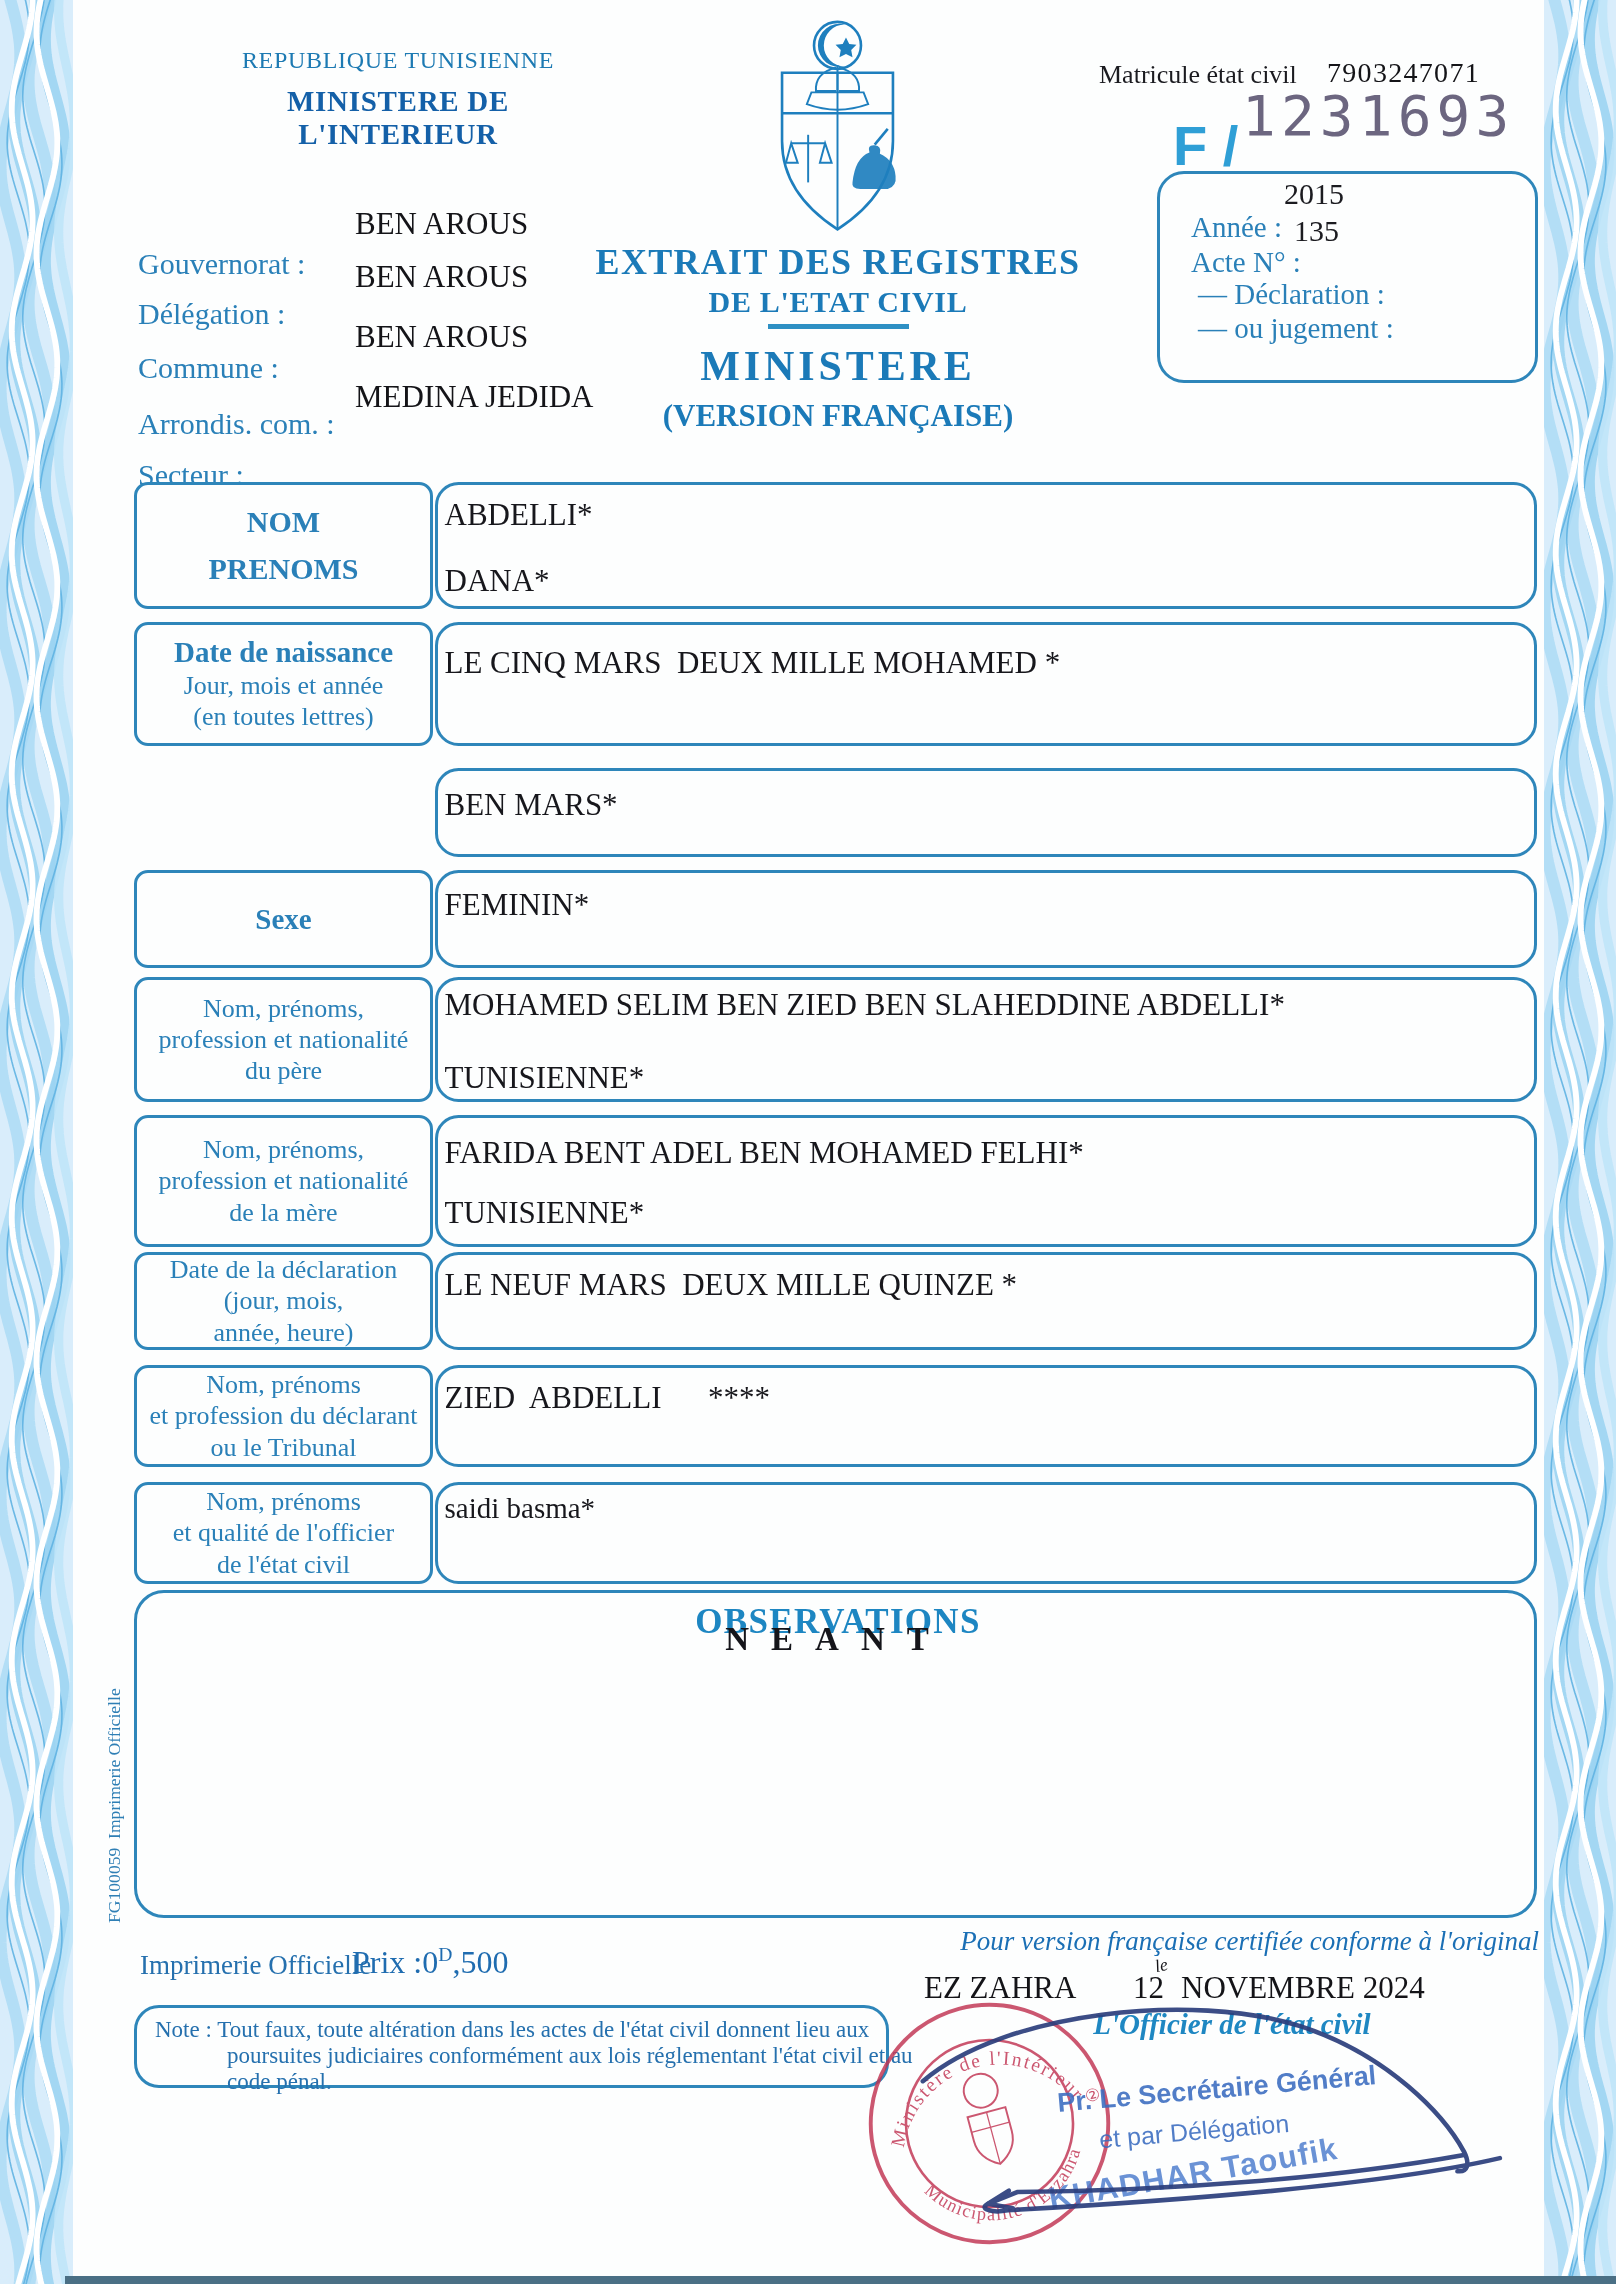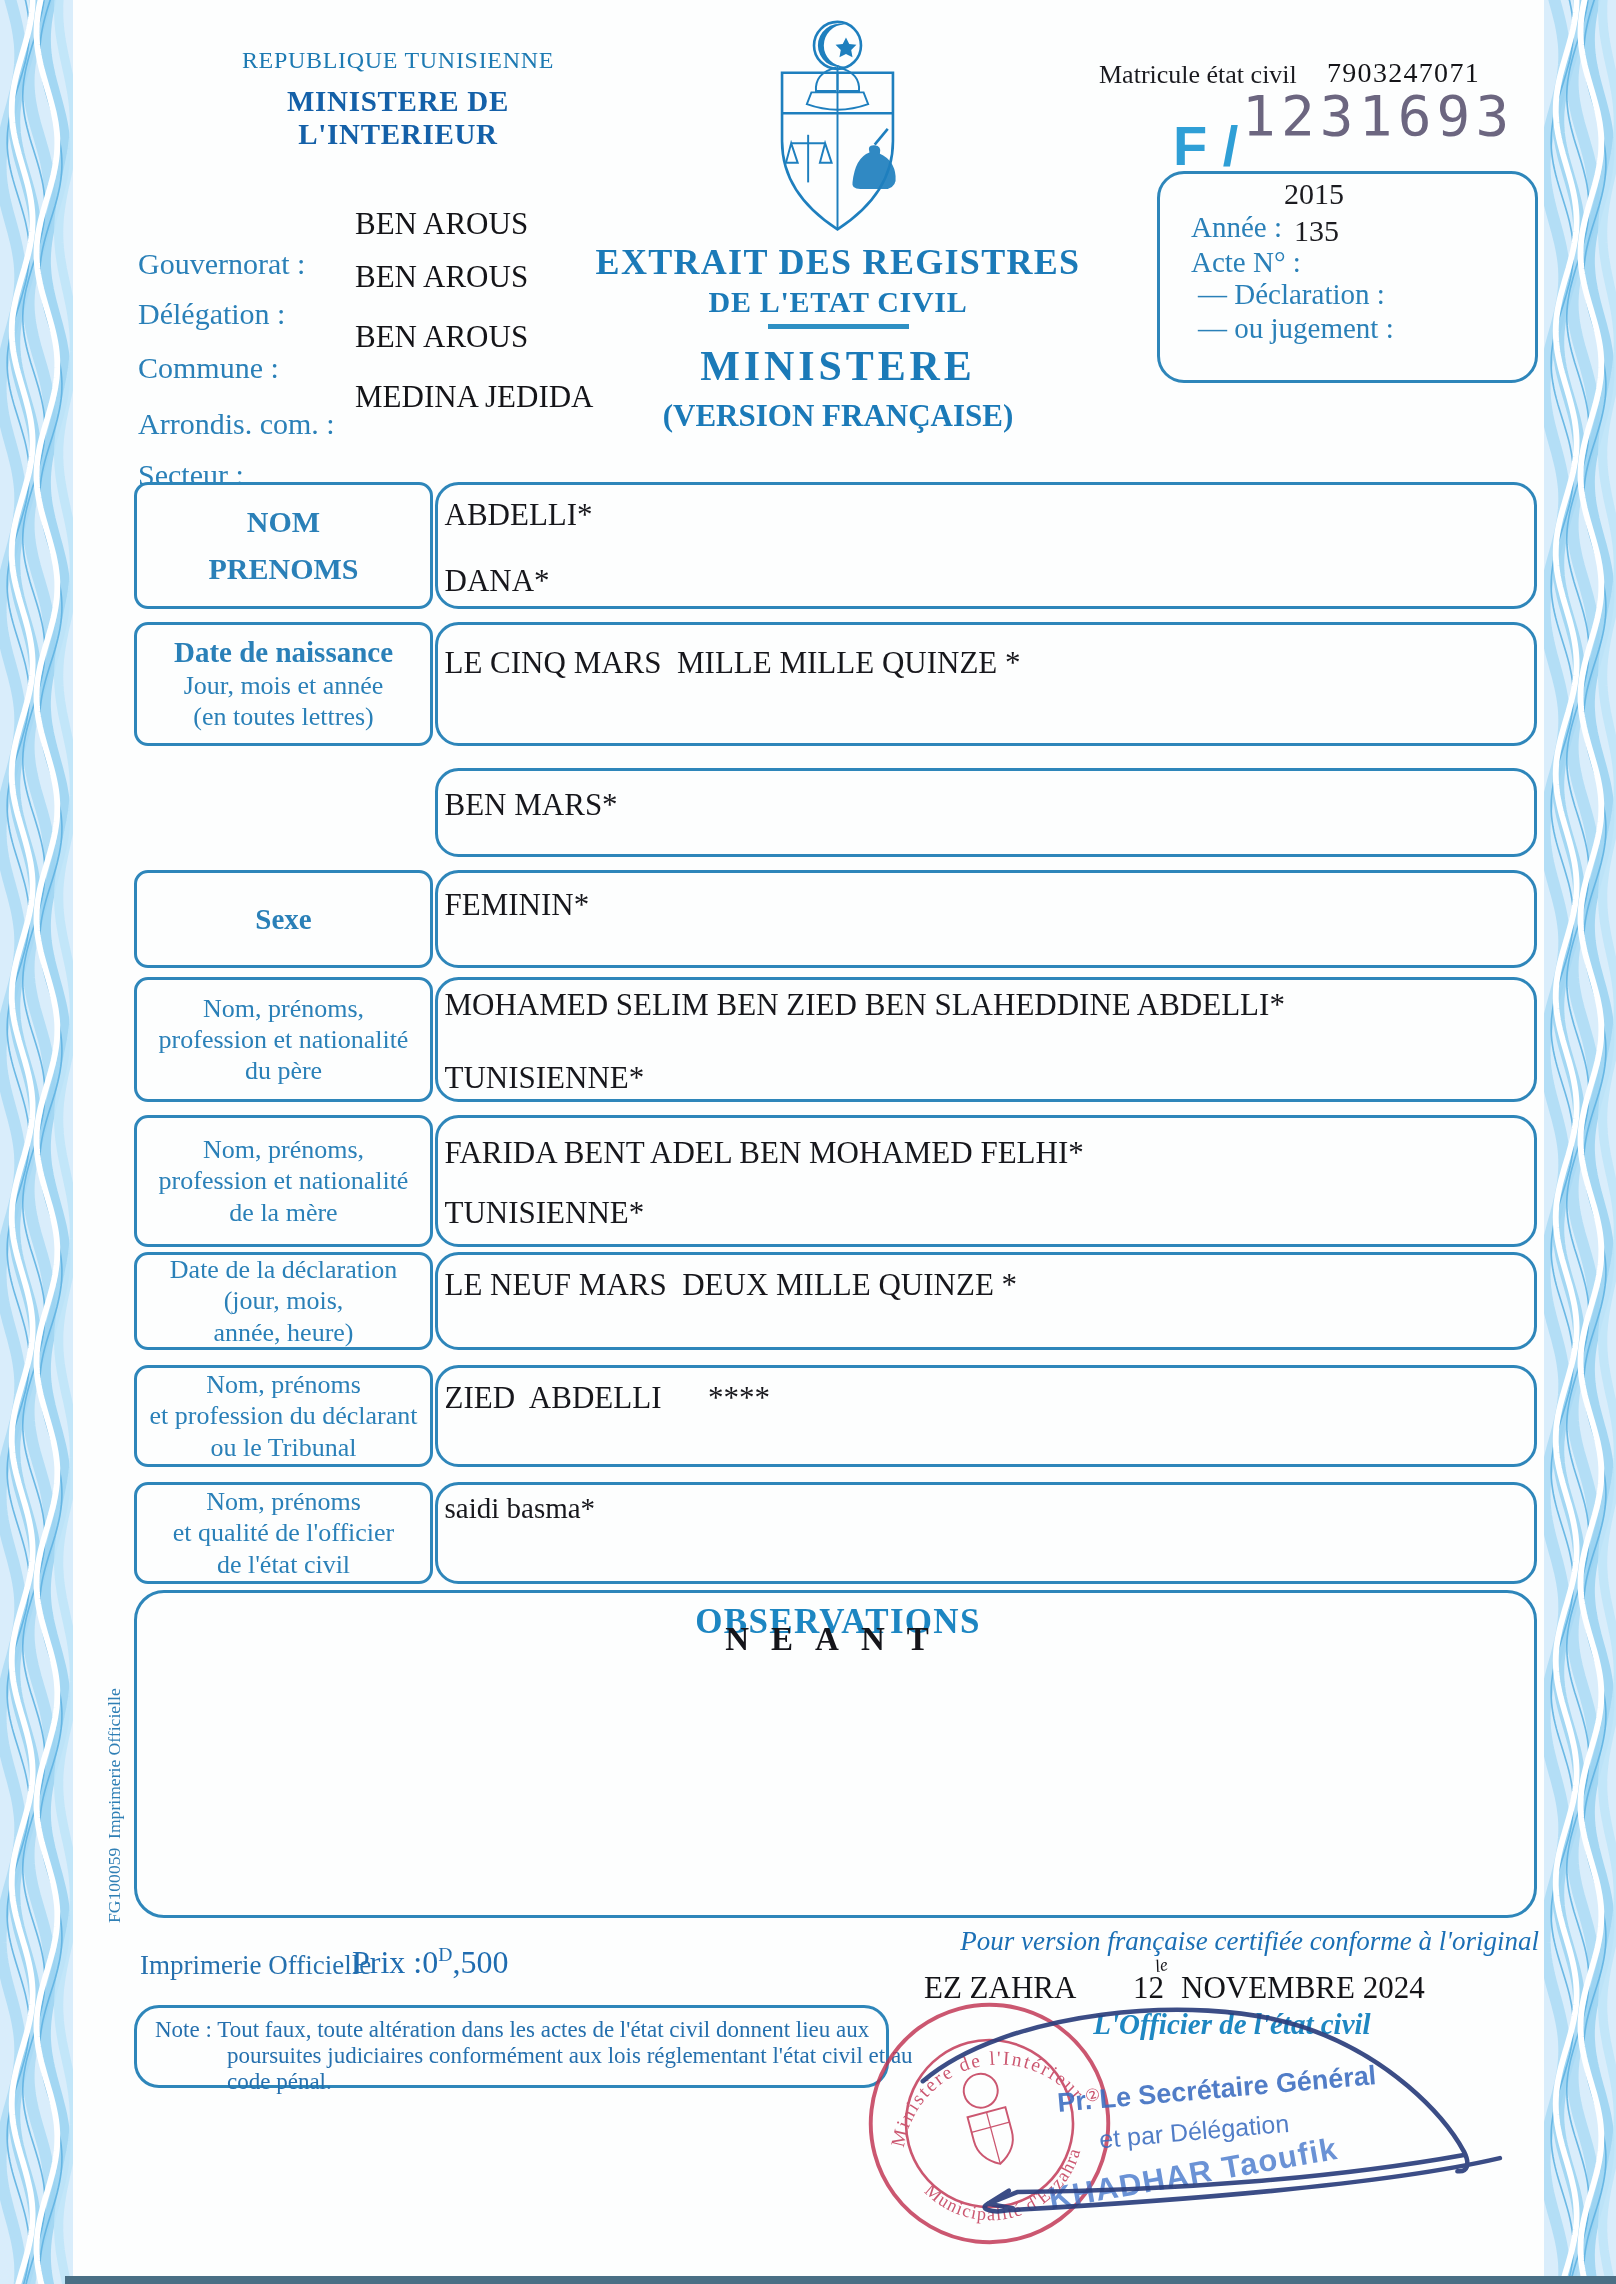--- a/index.html
+++ b/index.html
@@ -171,21 +171,21 @@
     <div class="val" style="top:11.7px">ABDELLI*</div>
     <div class="val" style="top:78px">DANA*</div>
   </div>
 
   <div class="row-label" style="top:622px;height:124px">
     <div class="lbl b md">Date de naissance</div>
     <div class="lbl">Jour, mois et année</div>
     <div class="lbl">(en toutes lettres)</div>
   </div>
   <div class="row-value" style="top:622px;height:124px">
-    <div class="val" style="top:19.6px">LE CINQ MARS  MILLE MILLE QUINZE *</div>
+    <div class="val" style="top:19.6px">LE CINQ MARS  DEUX MILLE MOHAMED *</div>
   </div>
 
   <div class="row-value" style="top:768px;height:89px">
     <div class="val" style="top:15.6px">BEN MARS*</div>
   </div>
 
   <div class="row-label" style="top:870px;height:98px">
     <div class="lbl b md">Sexe</div>
   </div>
   <div class="row-value" style="top:870px;height:98px">

